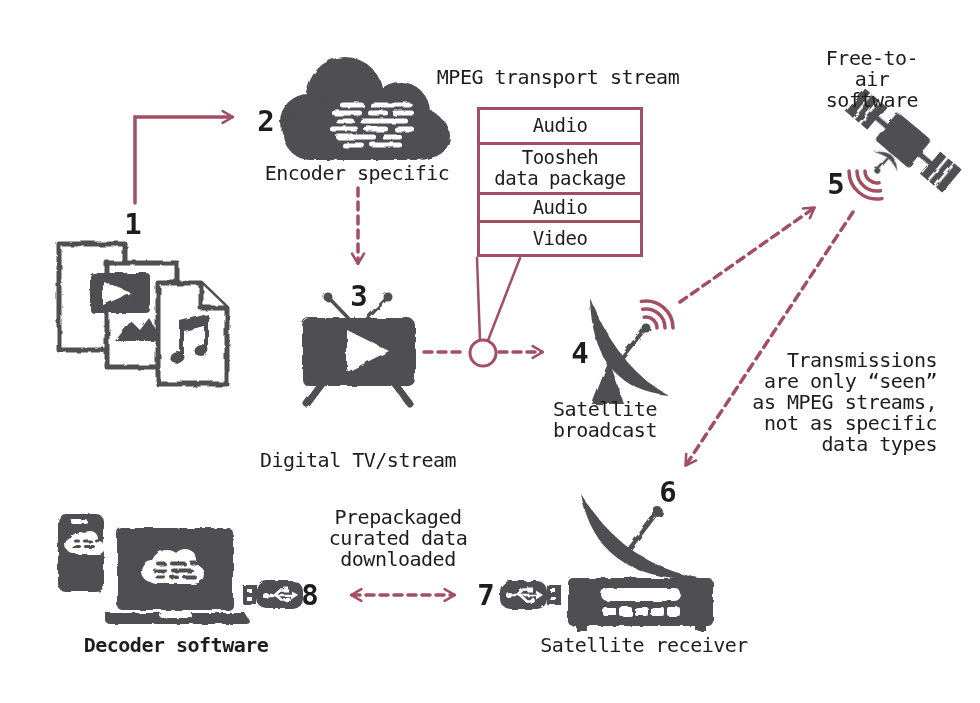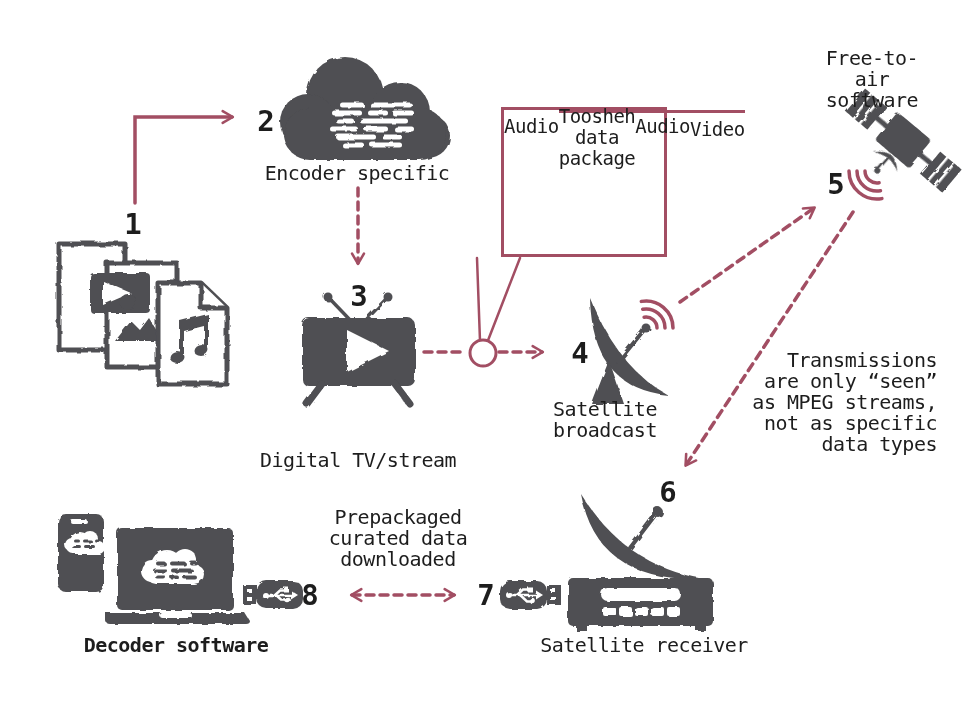--- a/index.html
+++ b/index.html
@@ -20,21 +20,21 @@
     transform:translateX(-50%);letter-spacing:-0.5px;
   }
   .label.right{transform:none;text-align:right;}
   .num{
     position:absolute;color:var(--text);font-size:29px;font-weight:bold;
     transform:translate(-50%,-50%);line-height:1;
   }
   .mpeg-box{
     position:absolute;left:477px;top:107px;width:166px;height:150px;
     border:3px solid var(--accent);box-sizing:border-box;
-    display:flex;flex-direction:row;background:transparent;margin-left:24px;
+    display:flex;flex-direction:column;background:transparent;
   }
   .mpeg-row{
     display:flex;align-items:center;justify-content:center;
     color:var(--text);font-size:19px;line-height:21px;font-weight:500;
     white-space:pre-line;text-align:center;box-sizing:border-box;letter-spacing:-0.5px;
   }
   .mpeg-row + .mpeg-row{border-top:3px solid var(--accent);}
   .row-audio{height:33px;}
   .row-toosheh{height:52px;}
   .row-video{height:30px;}
@@ -236,20 +236,21 @@
           <rect x="74" y="539.5" width="6" height="3" rx="1.5"></rect>
             <rect x="83" y="539.5" width="9" height="3" rx="1.5"></rect>
             <rect x="95" y="539.5" width="4" height="3" rx="1.5"></rect>
           <rect x="72" y="545" width="9" height="3" rx="1.5"></rect>
             <rect x="84" y="545" width="11" height="3" rx="1.5"></rect>
         </g>
       </g>
     </g>
   </svg>
 
+  <div class="label" style="left:558px;top:67px;">MPEG transport stream</div>
 
   <div class="mpeg-box">
     <div class="mpeg-row row-audio">Audio</div>
     <div class="mpeg-row row-toosheh">Toosheh
 data package</div>
     <div class="mpeg-row row-video">Audio</div>
     <div class="mpeg-row row-data">Video</div>
   </div>
 
   <div class="label" style="left:872px;top:48px;">Free-to-air

